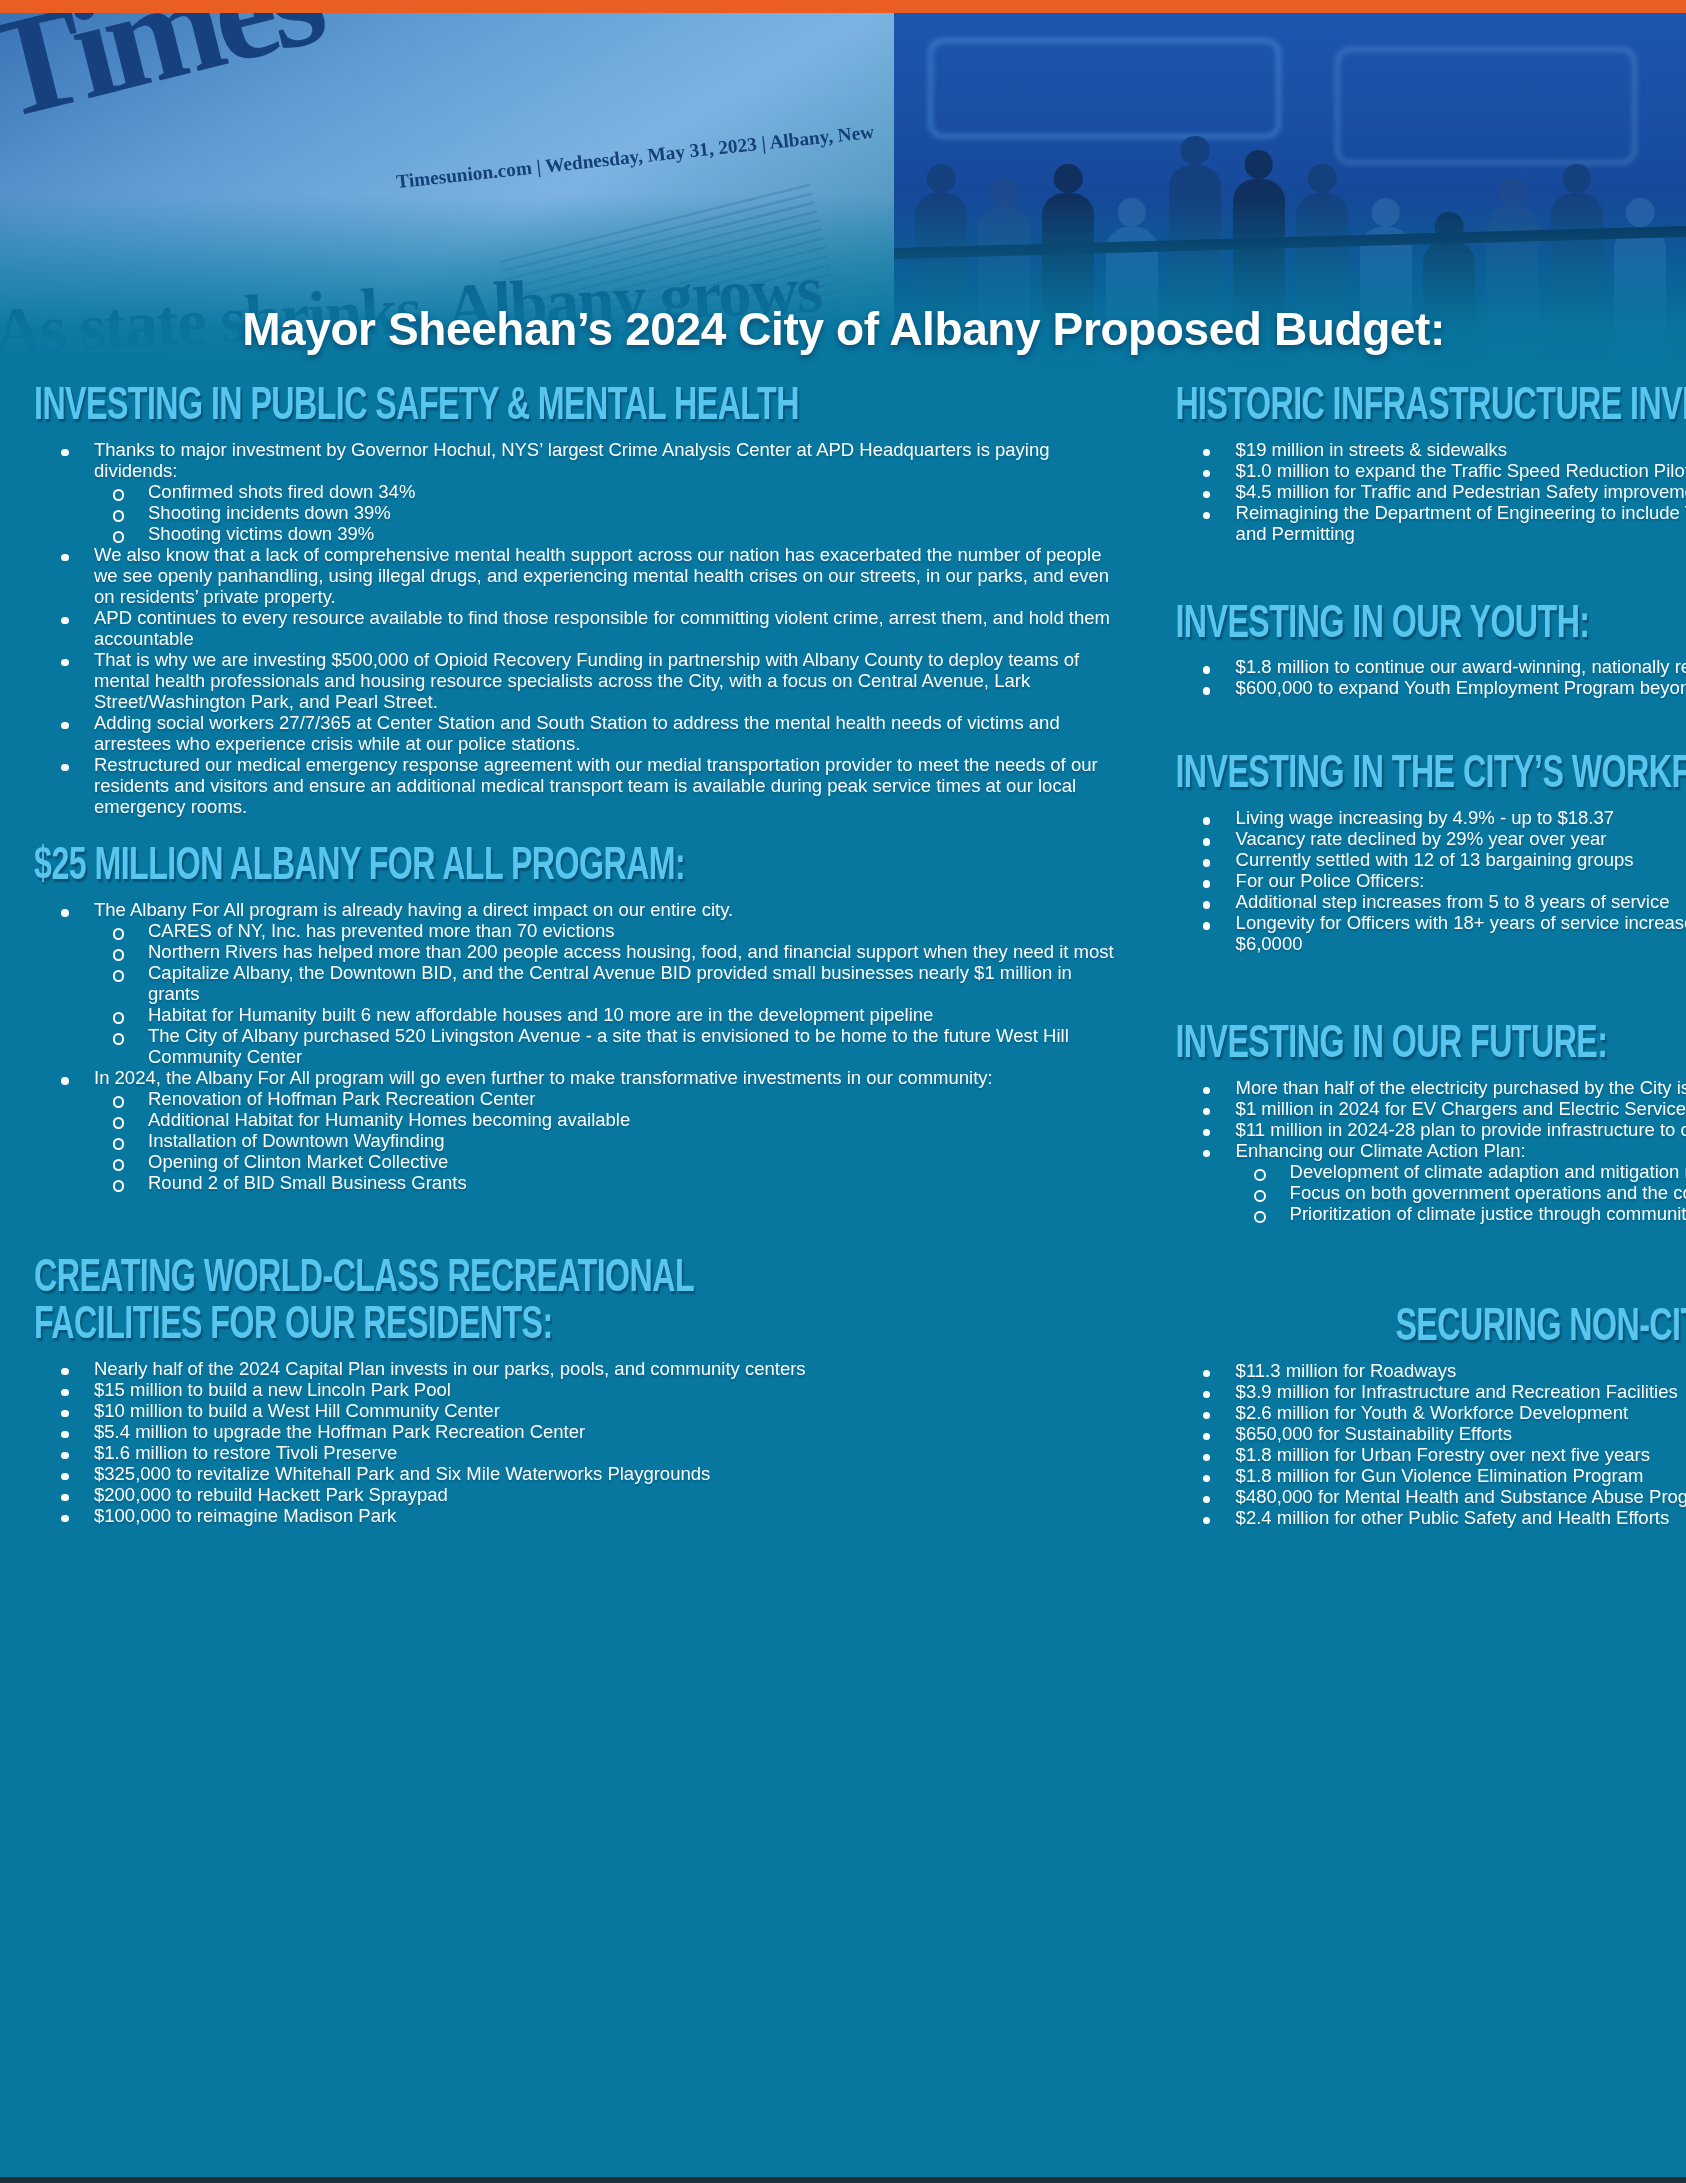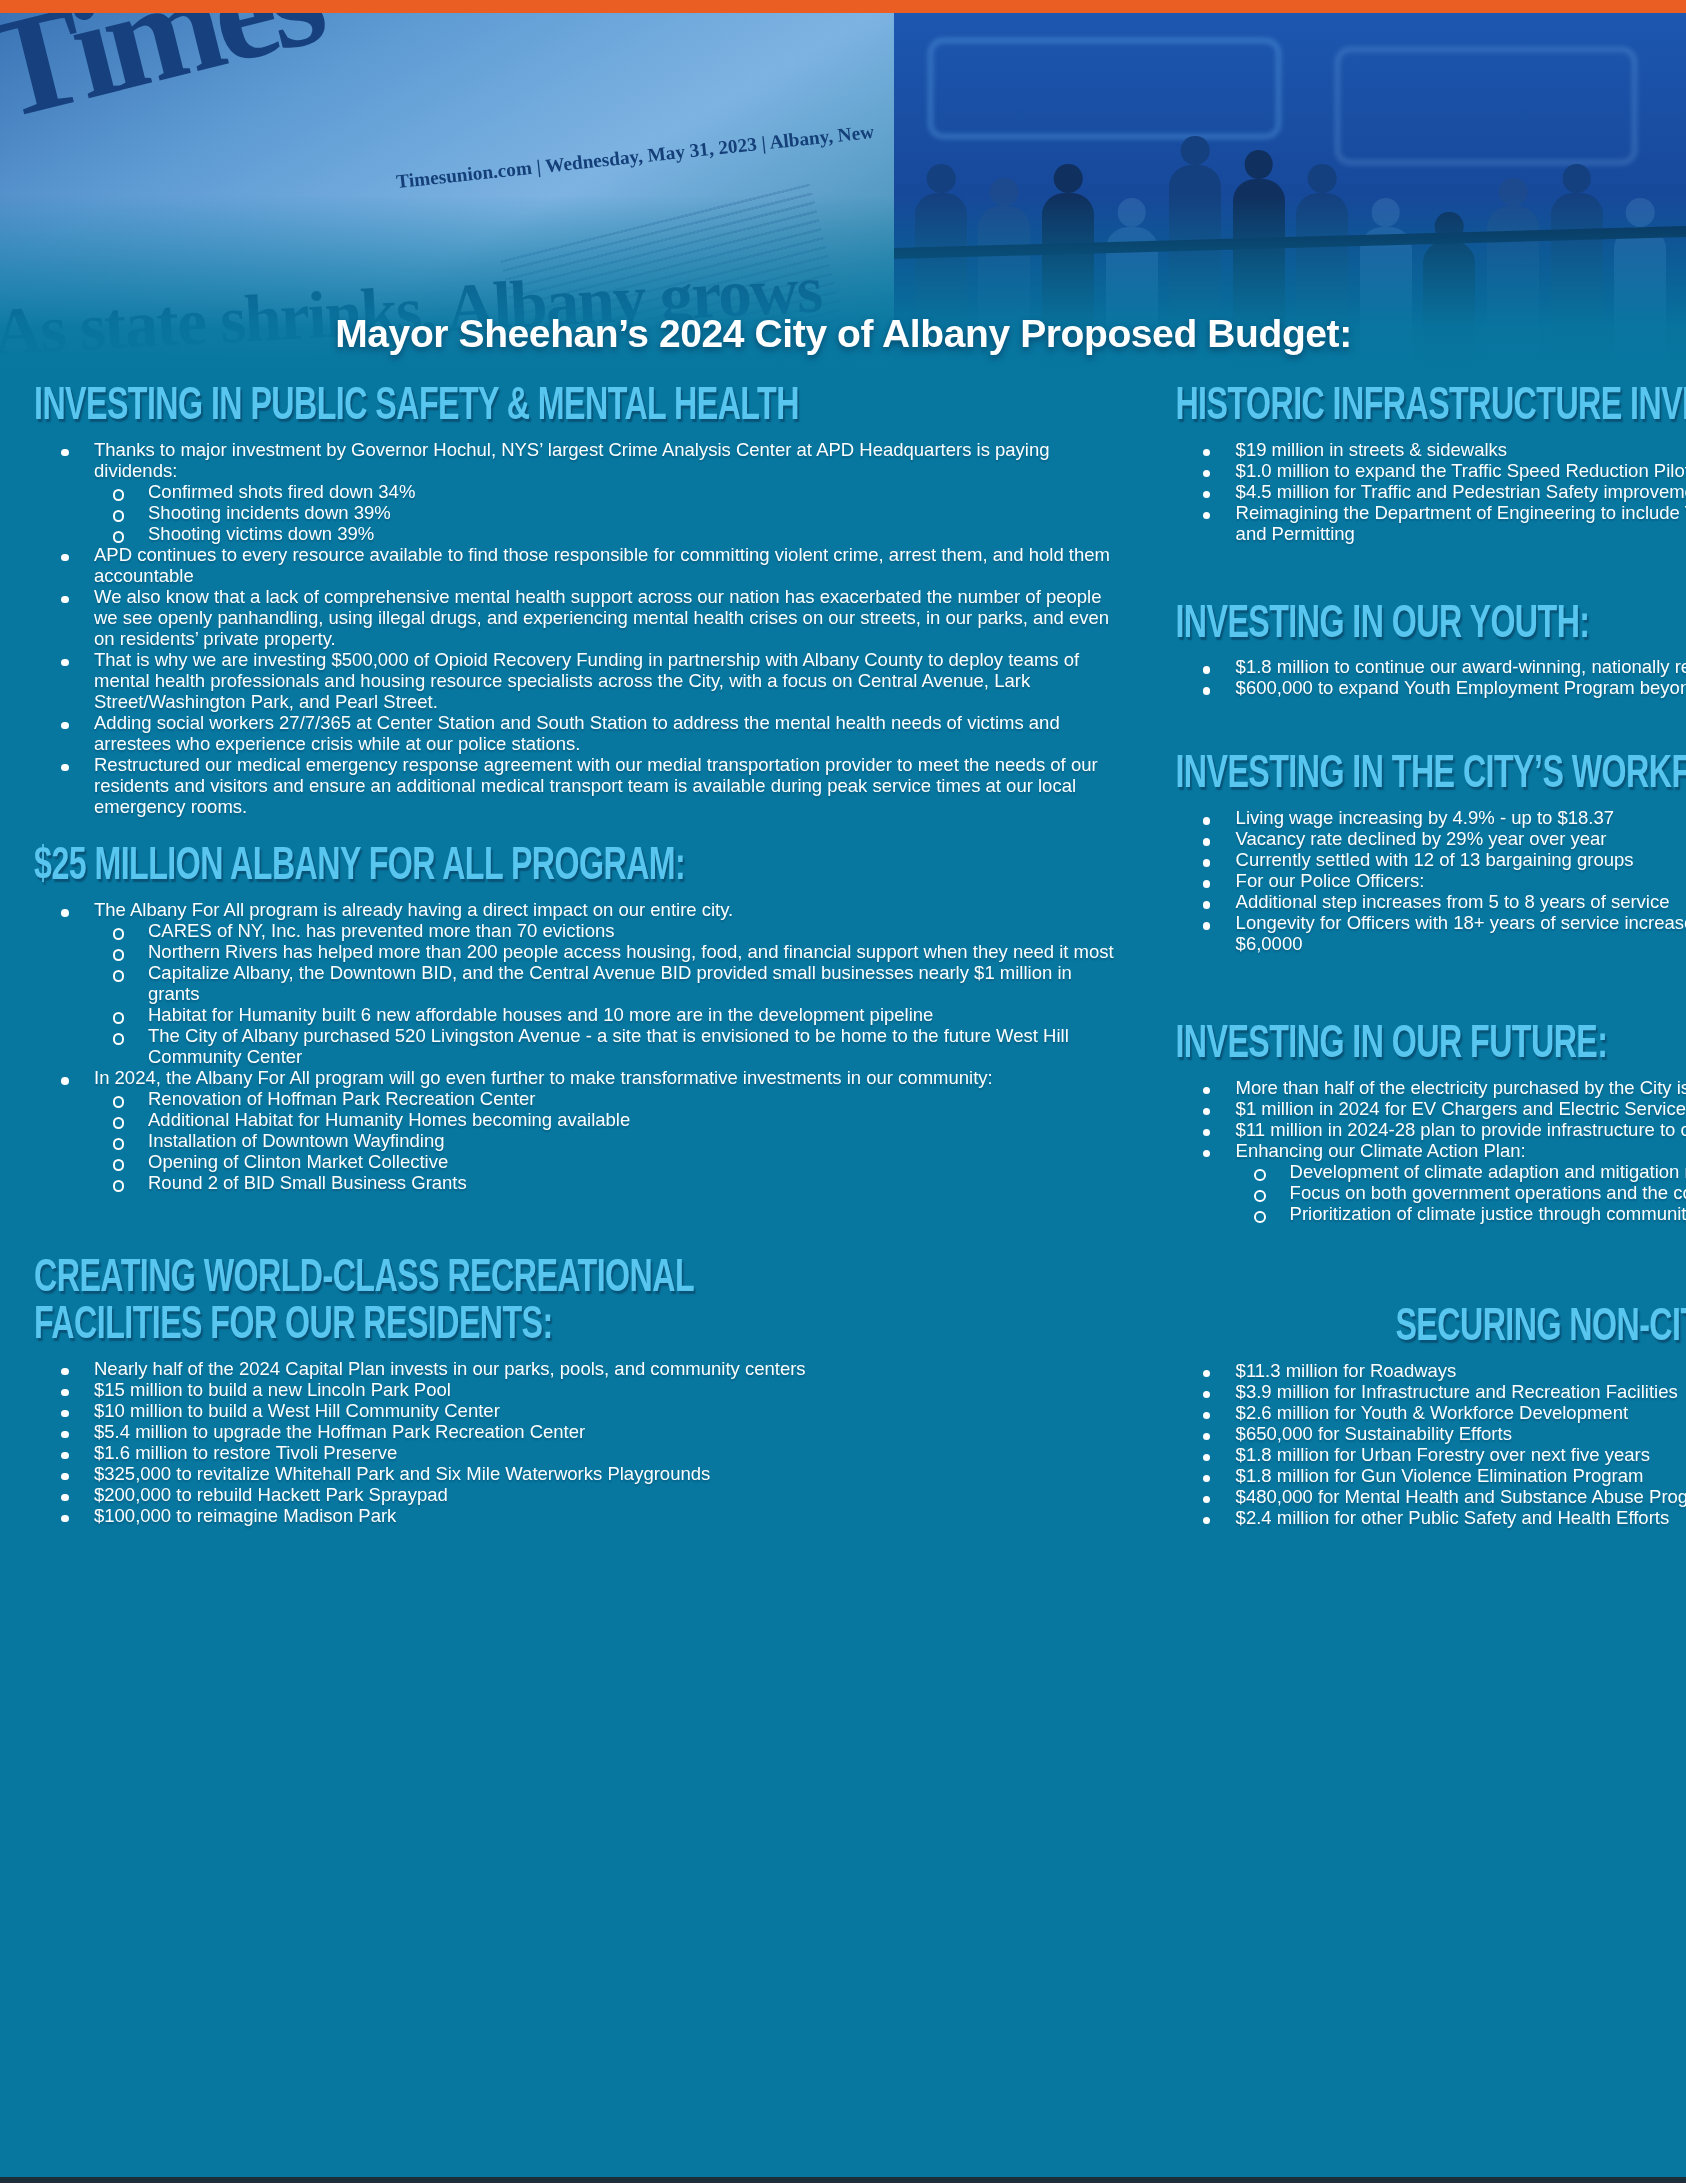--- a/index.html
+++ b/index.html
@@ -42,21 +42,21 @@
   .person:nth-child(odd) { height:66%; }
   .person:nth-child(5)   { height:74%; }
   .person:nth-child(9)   { height:52%; }
   .ribbon { position:absolute; left:-2%; right:-2%; top:56%; height:11px; background:#0A2B55; transform:rotate(-1.6deg); z-index:3; border-radius:5px; }
 
   .header-fade { position:absolute; left:0; right:0; bottom:-1.7px; height:176px; z-index:4;
     background:linear-gradient(180deg, rgba(7,119,160,0) 0%, rgba(7,119,160,0.55) 42%, rgba(7,119,160,0.94) 76%, #0777A0 100%); }
 
   .page-title {
     position:absolute; left:0; right:0; bottom:13.4px; z-index:5; text-align:center;
-    color:#FFFFFF; font-weight:bold; font-size:39px; letter-spacing:-0.4px;
+    color:#FFFFFF; font-weight:bold; font-size:46px; letter-spacing:-0.4px;
     text-shadow:0 2.5px 5.9px rgba(0,30,60,0.5); white-space:nowrap;
   }
 
   
   .content {
     position:absolute; top:380px; left:0; right:0;
     display:grid; grid-template-columns:1fr 1fr; column-gap:49px;
     padding:0 10px 0 34px;
   }
   .budget-section { margin-bottom:59px; }
@@ -131,22 +131,22 @@
   <main class="content">
     <section class="column left">
   <section class="budget-section">
     <h2 class="section-heading">INVESTING IN PUBLIC SAFETY &amp; MENTAL HEALTH</h2>
     <ul class="bullets">
             <li class="b1">Thanks to major investment by Governor Hochul, NYS’ largest Crime Analysis Center at APD Headquarters is paying dividends:<ul class="sub">
                 <li class="b2">Confirmed shots fired down 34%</li>
                 <li class="b2">Shooting incidents down 39%</li>
                 <li class="b2">Shooting victims down 39%</li>
               </ul></li>
+            <li class="b1">We also know that a lack of comprehensive mental health support across our nation has exacerbated the number of people we see openly panhandling, using illegal drugs, and experiencing mental health crises on our streets, in our parks, and even on residents’ private property.</li>
             <li class="b1">APD continues to every resource available to find those responsible for committing violent crime, arrest them, and hold them accountable</li>
-            <li class="b1">We also know that a lack of comprehensive mental health support across our nation has exacerbated the number of people we see openly panhandling, using illegal drugs, and experiencing mental health crises on our streets, in our parks, and even on residents’ private property.</li>
             <li class="b1">That is why we are investing $500,000 of Opioid Recovery Funding in partnership with Albany County to deploy teams of mental health professionals and housing resource specialists across the City, with a focus on Central Avenue, Lark Street/Washington Park, and Pearl Street.</li>
             <li class="b1">Adding social workers 27/7/365 at Center Station and South Station to address the mental health needs of victims and arrestees who experience crisis while at our police stations.</li>
             <li class="b1">Restructured our medical emergency response agreement with our medial transportation provider to meet the needs of our residents and visitors and ensure an additional medical transport team is available during peak service times at our local emergency rooms.</li>
           </ul>
   </section>
 
   <section class="budget-section">
     <h2 class="section-heading">$25 MILLION ALBANY FOR ALL PROGRAM:</h2>
     <ul class="bullets">
             <li class="b1">The Albany For All program is already having a direct impact on our entire city.<ul class="sub">

